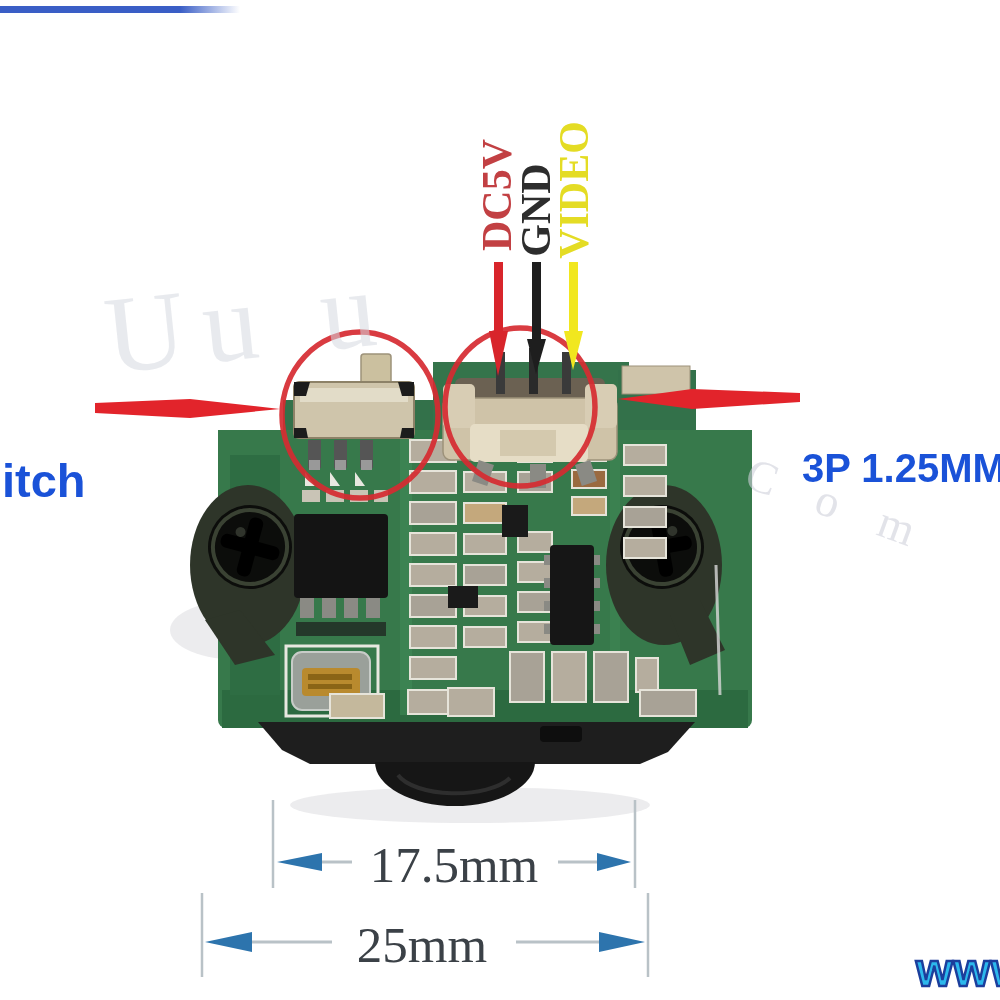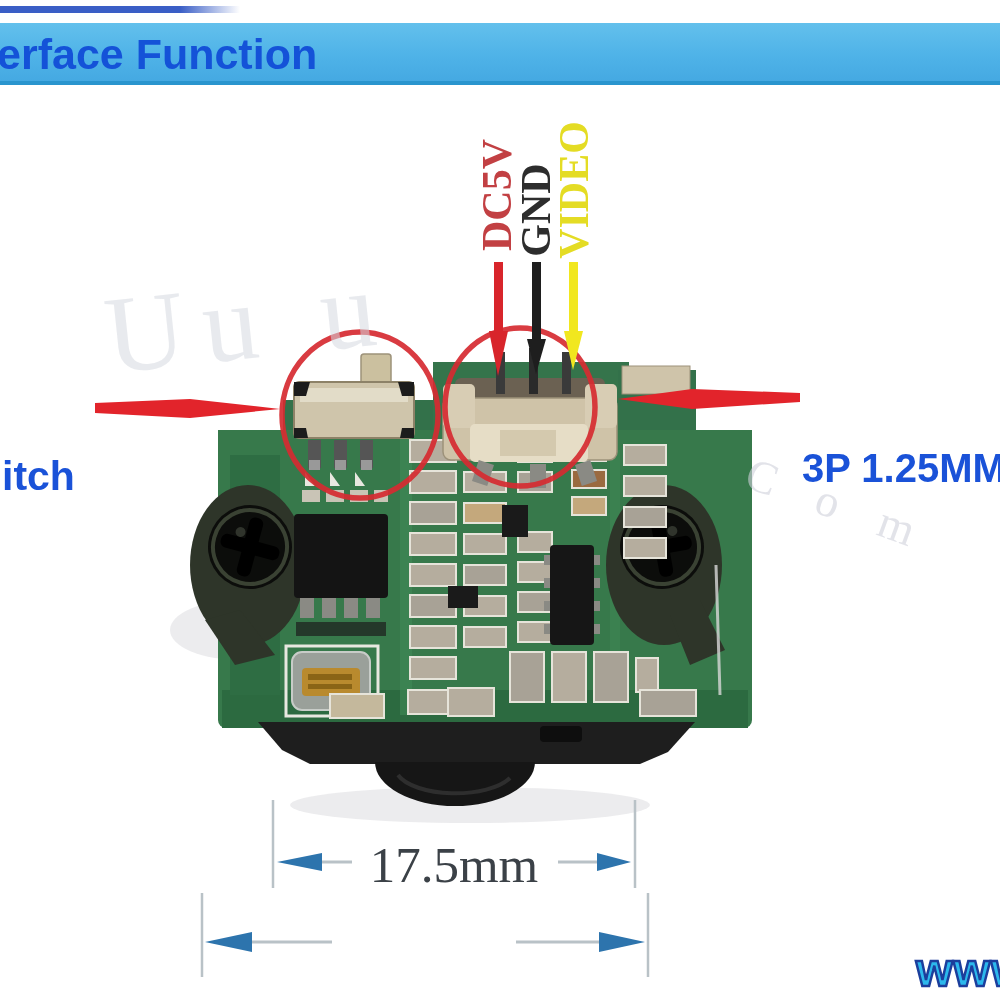--- a/index.html
+++ b/index.html
@@ -12,44 +12,41 @@
         border-bottom:4px solid #2a95ce;box-sizing:content-box;}
   .banner-title{position:absolute;left:-3px;top:7px;font-size:43px;font-weight:bold;
         color:#1452d8;letter-spacing:0px;white-space:nowrap;}
   .photo-svg{position:absolute;left:0;top:0;}
   .wire-label{position:absolute;font-family:"Liberation Serif",serif;font-weight:bold;
         font-size:42px;text-align:center;transform:rotate(-90deg);white-space:nowrap;line-height:44px;}
   .lbl-dc5v{left:422px;top:173px;width:150px;color:#c24043;}
   .lbl-gnd{left:486px;top:188px;width:100px;color:#2d2d2d;}
   .lbl-video{left:500px;top:168px;width:148px;color:#e4dc24;}
   .blue-label{position:absolute;font-weight:bold;color:#1a52d8;white-space:nowrap;}
-  .lbl-switch{left:2px;top:453px;font-size:41px;}
+  .lbl-switch{left:2px;top:453px;font-size:47px;}
   .lbl-conn{left:802px;top:446px;font-size:40px;}
   .dim-text{position:absolute;width:200px;text-align:center;
         font-family:"Liberation Serif",serif;color:#3b4147;font-size:51px;}
   .dim-175{left:354px;top:836px;}
   .dim-25{left:322px;top:916px;}
   .wm{position:absolute;pointer-events:none;}
   .wm-uuu{left:105px;top:258px;font-family:"Liberation Serif",serif;font-size:110px;
         color:rgba(214,216,224,0.55);transform:rotate(-6deg);letter-spacing:18px;white-space:nowrap;}
   .wm-com{left:742px;top:478px;font-family:"Liberation Serif",serif;font-size:46px;
         color:rgba(206,208,218,0.6);transform:rotate(20deg);letter-spacing:16px;white-space:nowrap;}
   .wm-www{left:916px;top:942px;font-size:47px;font-weight:bold;color:#2cb8ec;
         -webkit-text-stroke:2.5px #1c3e9c;letter-spacing:1px;white-space:nowrap;}
 </style>
 </head>
 <body>
 
 <div class="page">
 
   <div class="top-line"></div>
 
-  <div class="banner">
-    <div class="banner-title">erface Function</div>
-  </div>
 
   <svg class="photo-svg" width="1000" height="1000" viewBox="0 0 1000 1000">
 
     <g opacity="0.10">
       <ellipse cx="240" cy="630" rx="70" ry="30" fill="#445"></ellipse>
       <ellipse cx="670" cy="630" rx="70" ry="30" fill="#445"></ellipse>
       <ellipse cx="470" cy="805" rx="180" ry="18" fill="#445"></ellipse>
     </g>
 
     <g>
@@ -255,16 +252,17 @@
   <div class="wm wm-com">C o m</div>
 
   <div class="wire-label lbl-dc5v">DC5V</div>
   <div class="wire-label lbl-gnd">GND</div>
   <div class="wire-label lbl-video">VIDEO</div>
 
   <div class="blue-label lbl-switch">itch</div>
   <div class="blue-label lbl-conn">3P 1.25MM i</div>
 
   <div class="dim-text dim-175">17.5mm</div>
+  <div class="dim-text dim-25">25mm</div>
 
   <div class="wm wm-www">www</div>
 
 </div>
 
 </body></html>

